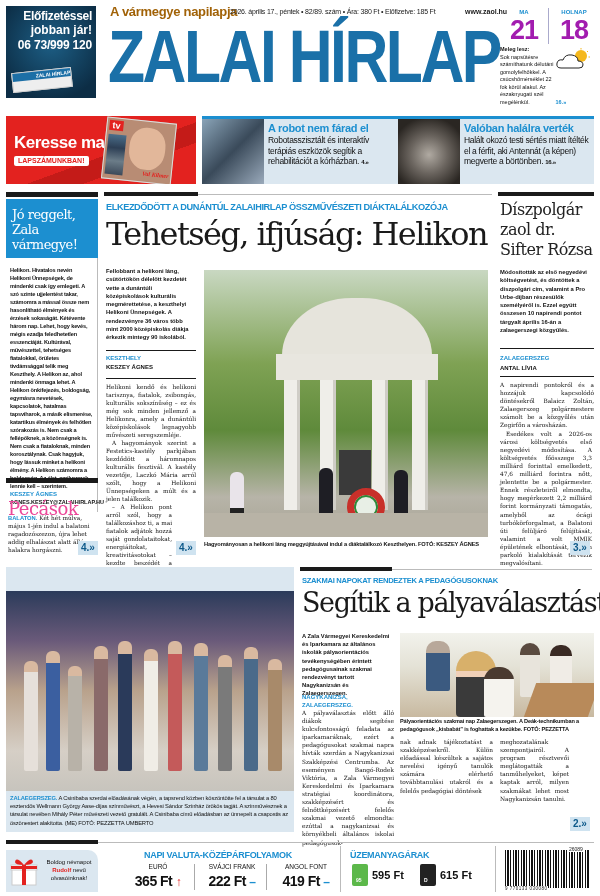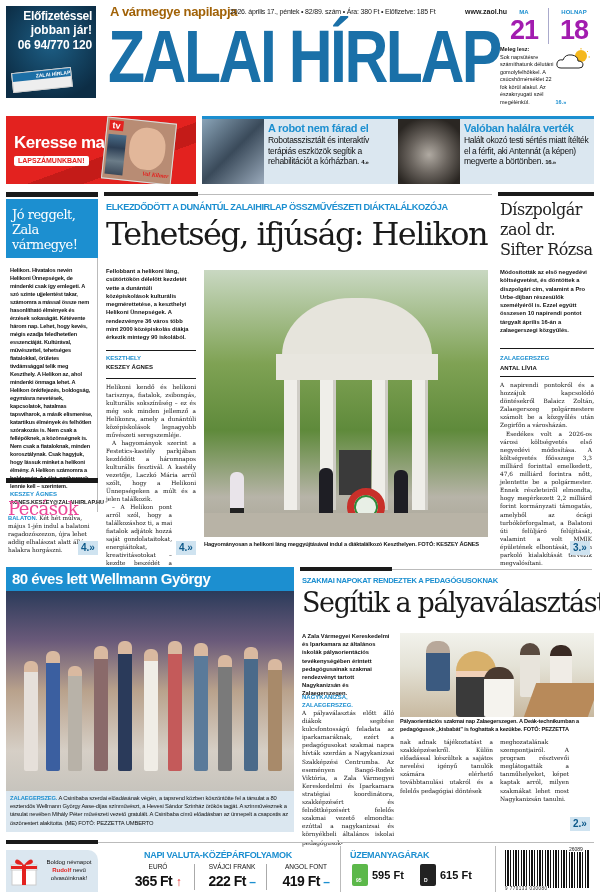--- a/index.html
+++ b/index.html
@@ -142,21 +142,21 @@
   #barcode { left: 505px; top: 850px; width: 85px; height: 38px; background: repeating-linear-gradient(90deg, #111 0 1px, #fff 1px 2px, #111 2px 4px, #fff 4px 5px, #111 5px 6px, #fff 6px 8px); }
   #barcode-num { left: 568px; top: 846px; font: 5px/6px "Liberation Sans", sans-serif; background: #fff; padding: 0 1px; }
   #barcode-digits { left: 505px; top: 886px; font: 4.5px/6px "Liberation Sans", sans-serif; background: #fff; letter-spacing: 0.5px; }
 </style>
 </head>
 <body>
 
 <div id="promo" class="abs">
   <div class="l1">Előfizetéssel</div>
   <div class="l2">jobban jár!</div>
-  <div class="phone">06 94/770 120</div>
+  <div class="phone">06 73/999 120</div>
   <div class="mini-paper">
       <span>ZALAI HÍRLAP</span>
     </div>
 </div>
 
 <div id="tagline" class="abs">A vármegye napilapja</div>
 <div id="issue-info" class="abs">2026. április 17., péntek • 82/89. szám • Ára: 380 Ft • Előfizetve: 185 Ft</div>
 <div id="website" class="abs">www.zaol.hu</div>
 <div id="logo" class="abs">ZALAI HÍRLAP</div>
 
@@ -267,21 +267,20 @@
   <div class="p">ZALAEGERSZEG</div>
   <div class="a">ANTAL LÍVIA</div>
 </div>
 <div id="right-body" class="abs">
   <p>A napirendi pontokról és a hozzájuk kapcsolódó döntésekről Balaicz Zoltán, Zalaegerszeg polgármestere számolt be a közgyűlés után Zegirfőn a városházán.</p>
   <p style="padding-right:2px">Esedékes volt a 2026-os városi költségvetés első negyedévi módosítása. A költségvetés főösszege 3,3 milliárd forinttal emelkedett, 47,6 milliárd forintra nőtt, jelentette be a polgármester. Ennek részleteiről elmondta, hogy megérkezett 2,2 milliárd forint kormányzati támogatás, amelyből az ócági turbókörforgalmat, a Balatoni úti felüljáró felújítását, valamint a volt MMIK épületének elbontását, helyén parkoló kialakítását tervezik megvalósítani.</p>
 </div>
 <div class="pageref" style="left:570px;top:541px">3.»</div>
 
 <div id="wm-box" class="abs">
-  <div id="wm-title">80 éves lett Wellmann György</div>
   <div id="wm-photo">
     <div class="actor" style="left:18px;height:110px;background:linear-gradient(#d9b9a0 0 10%, #e6e0da 10%)"></div>
     <div class="actor" style="left:40px;height:120px;background:linear-gradient(#d9b9a0 0 10%, #3b5fa0 10%)"></div>
     <div class="actor" style="left:62px;height:105px;background:linear-gradient(#d9b9a0 0 10%, #b8b2a8 10%)"></div>
     <div class="actor" style="left:88px;height:125px;background:linear-gradient(#d9b9a0 0 10%, #8a6a6a 10%)"></div>
     <div class="actor" style="left:112px;height:130px;background:linear-gradient(#d9b9a0 0 10%, #2a3a5a 10%)"></div>
     <div class="actor" style="left:138px;height:122px;background:linear-gradient(#d9b9a0 0 10%, #f0ede6 10%)"></div>
     <div class="actor" style="left:162px;height:130px;background:linear-gradient(#d9b9a0 0 10%, #c45a5a 10%)"></div>
     <div class="actor" style="left:188px;height:128px;background:linear-gradient(#d9b9a0 0 10%, #5a7a9a 10%)"></div>
     <div class="actor" style="left:212px;height:116px;background:linear-gradient(#d9b9a0 0 10%, #7a7a7a 10%)"></div>

